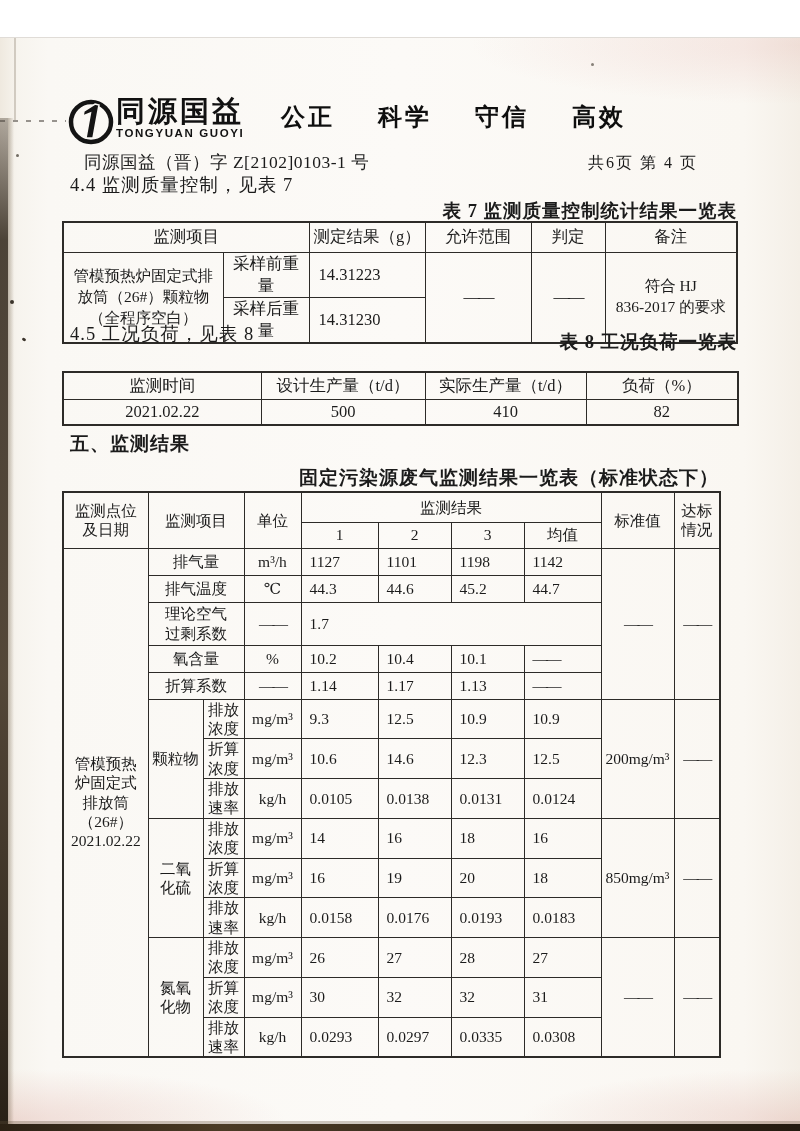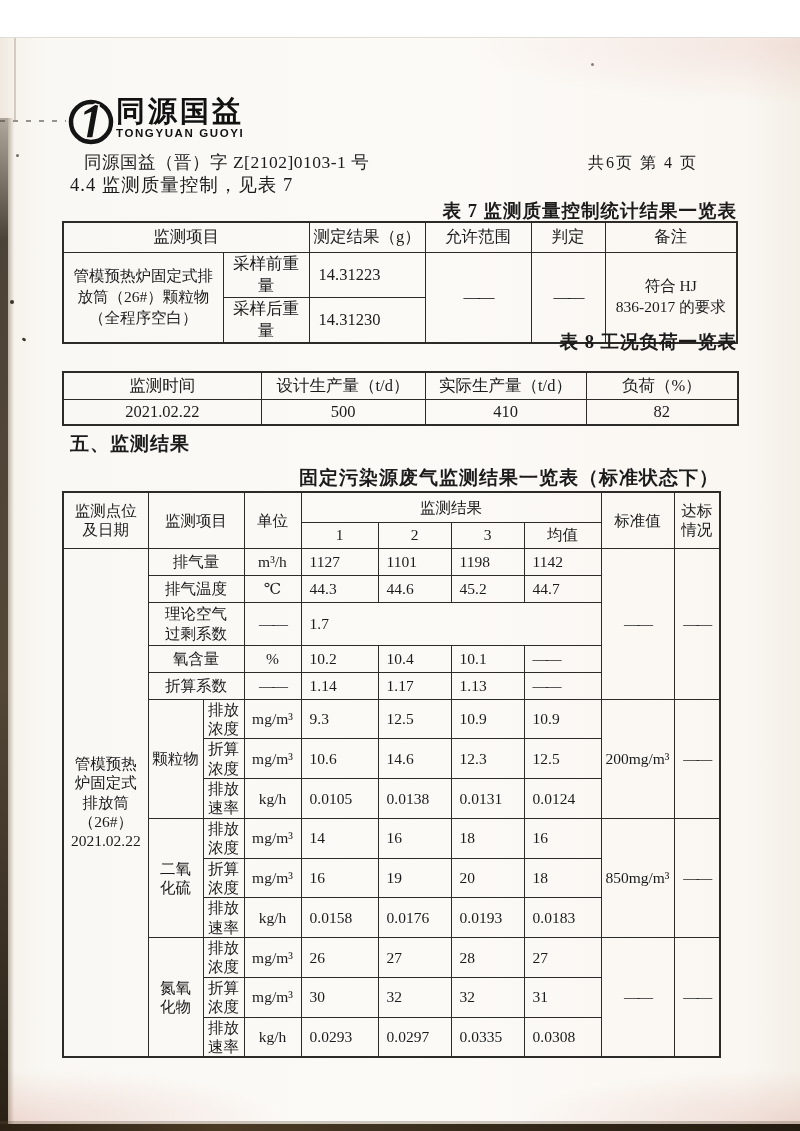--- a/index.html
+++ b/index.html
@@ -73,20 +73,26 @@
       <svg width="50" height="50" viewBox="0 0 50 50">
         <circle cx="25" cy="26" r="20" fill="none" stroke="#141414" stroke-width="4.5"></circle>
         <path d="M29 8 L33 9 L27 42 L20 42 L24.5 17 L17 20 L18 15 Z" fill="#141414" stroke="#faf8f4" stroke-width="1.5"></path>
       </svg>
     </span>
     <span>
       <div class="logo-cn">同源国益</div>
       <div class="logo-en">TONGYUAN GUOYI</div>
     </span>
   </div>
+  <div class="slogans">
+    <span>公正</span>
+    <span>科学</span>
+    <span>守信</span>
+    <span>高效</span>
+  </div>
   <div class="docline">同源国益（晋）字 Z[2102]0103-1 号</div>
   <div class="pageinfo">共6页  第 4 页</div>
 
   <div class="sec" style="top:172px;">4.4 监测质量控制，见表 7</div>
   <div class="ttl" style="left:62px;top:198px;width:675px;font-size:18.5px;">表 7  监测质量控制统计结果一览表</div>
   <table class="t7">
     <colgroup>
         <col style="width:160px">
         <col style="width:86px">
         <col style="width:116px">
@@ -113,20 +119,21 @@
       <td rowspan="2" style="font-size:15.5px;">符合 HJ
 836-2017 的要求</td>
     </tr>
     <tr style="height:32px">
       <td>采样后重量</td>
       <td class="l">14.31230</td>
     </tr>
   </tbody>
     </table>
 
+  <div class="sec" style="top:321px;">4.5 工况负荷，见表 8</div>
   <div class="ttl" style="left:62px;top:329px;width:675px;font-size:18.5px;">表 8  工况负荷一览表</div>
   <table class="t8">
     <colgroup>
         <col style="width:198px">
         <col style="width:164px">
         <col style="width:161px">
         <col style="width:152px">
       </colgroup>
     <tbody>
         <tr style="height:27px">

